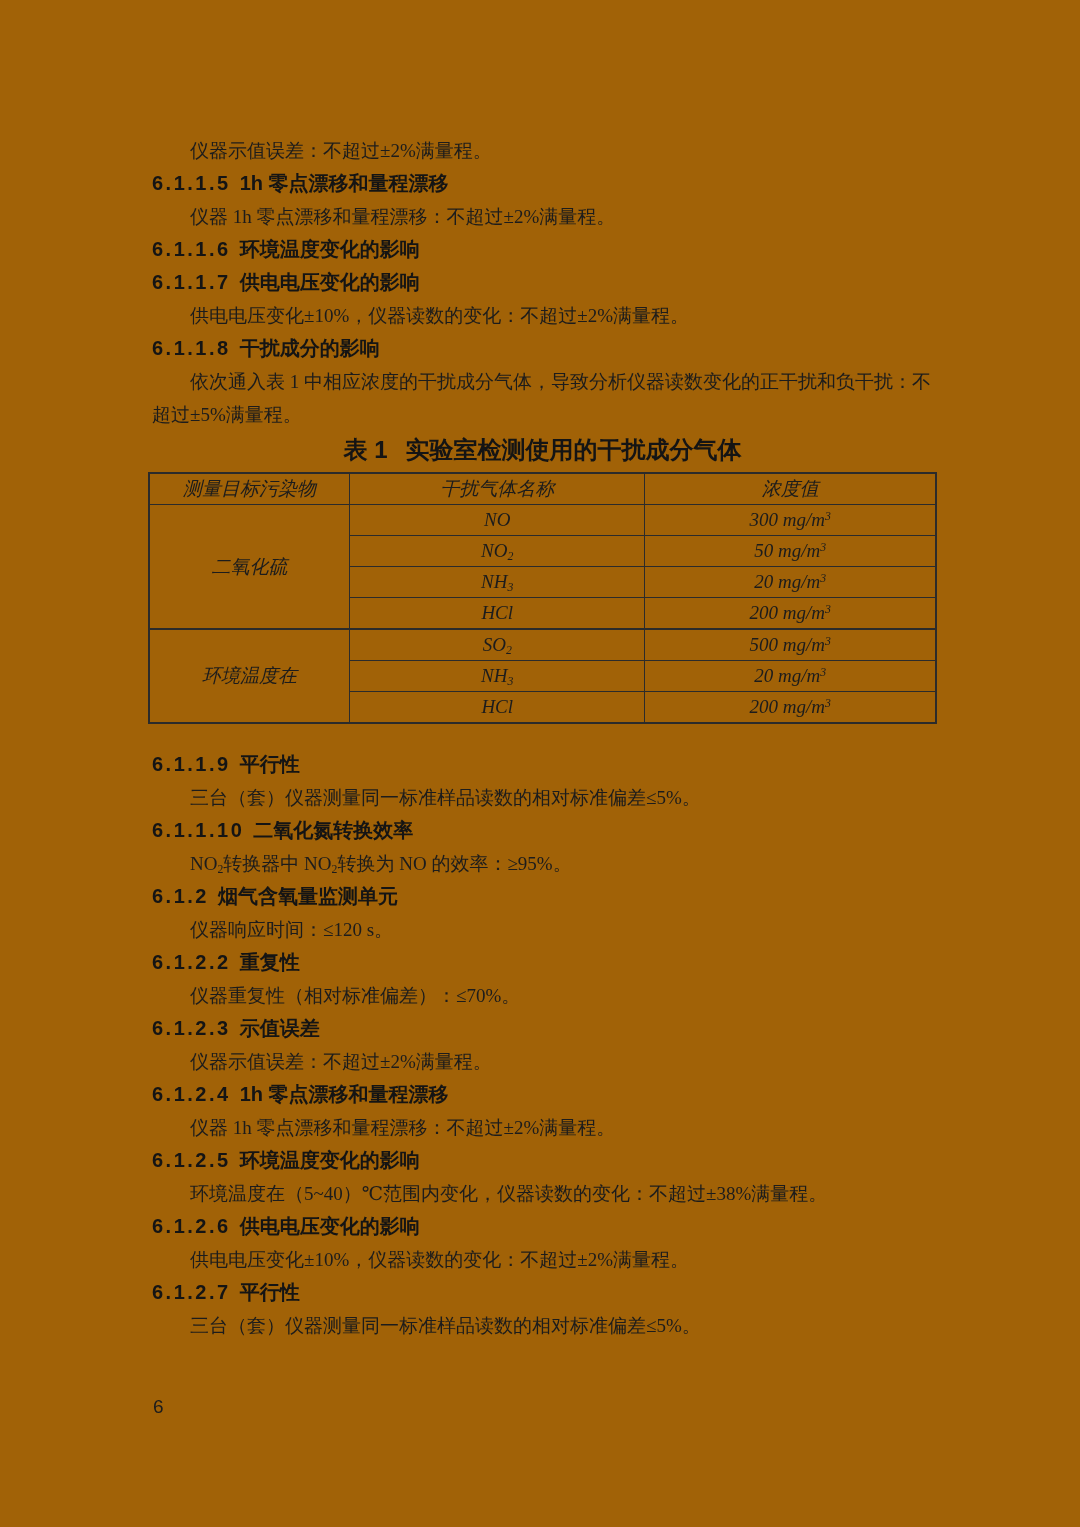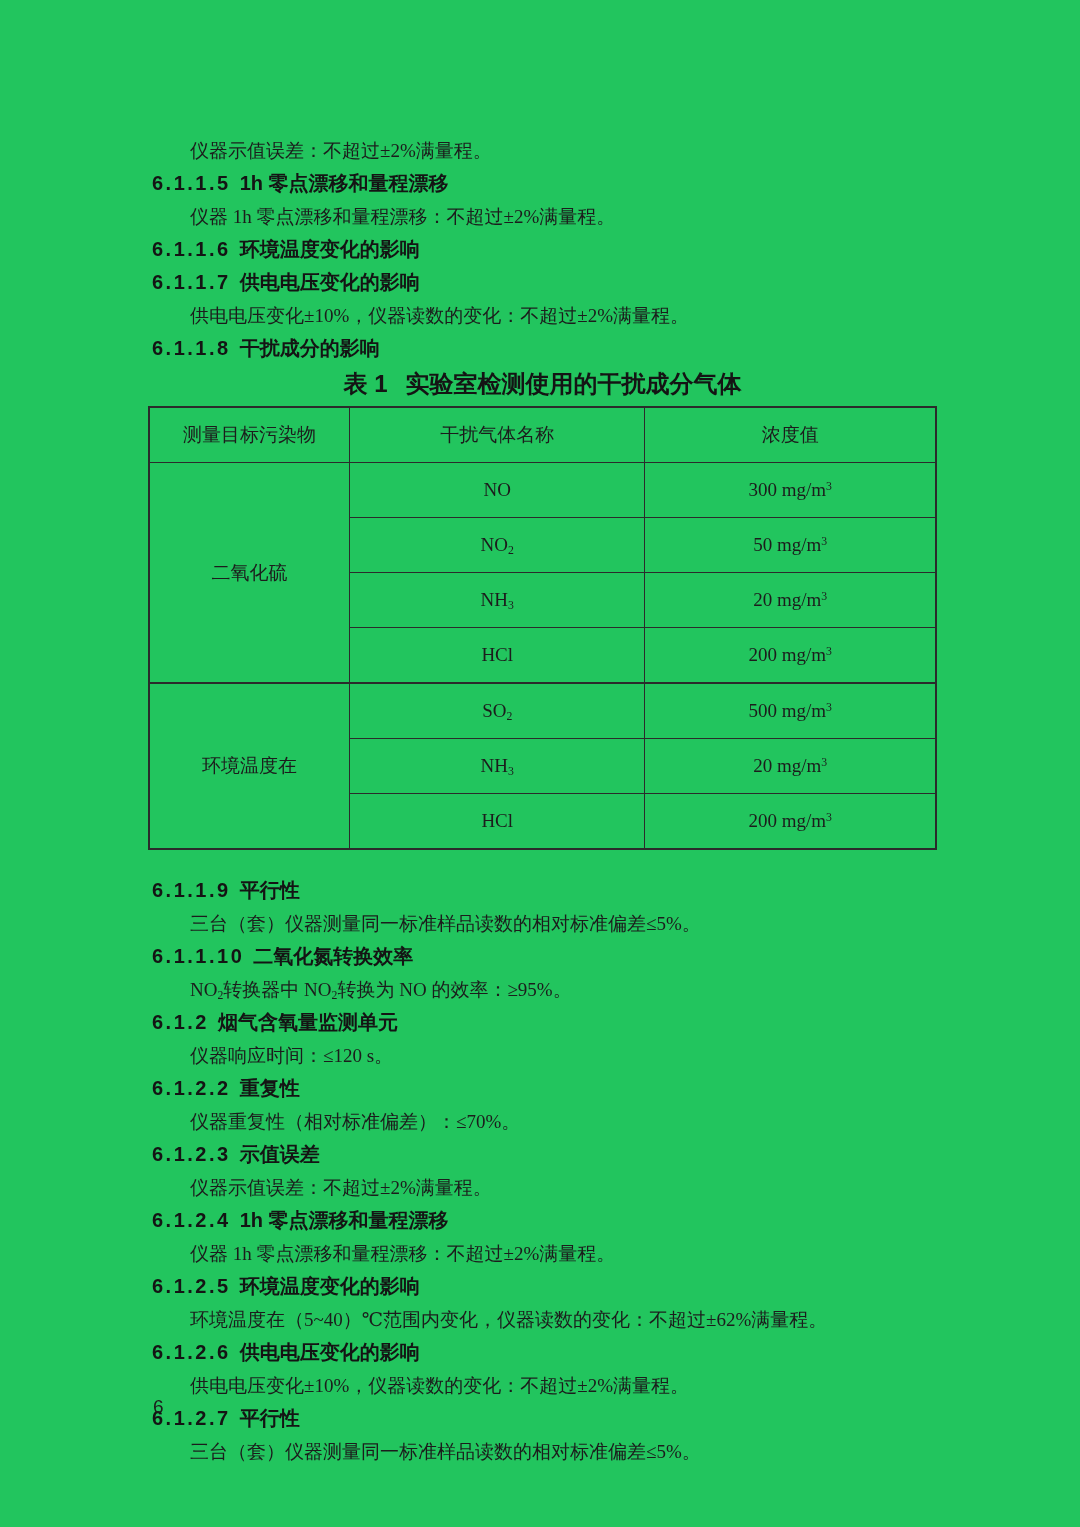--- a/index.html
+++ b/index.html
@@ -1,20 +1,20 @@
 <!DOCTYPE html>
 <html><head>
 <meta charset="utf-8">
 <style>
   html, body { margin: 0; padding: 0; background: #ffffff; }
   .page {
     position: relative;
     width: 1080px;
     height: 1527px;
-    background: #22c55e;
+    background: #a16207;
     color: #1c1c1c;
     font-family: "Liberation Serif", "DejaVu Serif", serif;
     overflow: hidden;
   }
   .content {
     margin-left: 152px;
     margin-right: 146px;
     font-size: 19px;
     line-height: 33px;
   }
@@ -64,21 +64,22 @@
   }
   .gas-table col.c1 { width: 25.5%; }
   .gas-table col.c2 { width: 37.5%; }
   .gas-table col.c3 { width: 37%; }
   .gas-table th, .gas-table td {
     border: 1px solid #2b2b2b;
     height: 30px;
     text-align: center;
     vertical-align: middle;
     font-weight: 400;
-    padding: 12px 4px;
+    padding: 0 4px;
+    font-style: italic;
   }
   .gas-table thead th { border-bottom: 1.5px solid #2b2b2b; }
   .gas-table tr.group-sep td { border-top: 2.5px solid #2b2b2b; }
 
   .page-number {
     position: absolute;
     left: 153px;
     top: 1396px;
     font-family: "Liberation Sans", "DejaVu Sans", sans-serif;
     font-size: 19px;
@@ -91,20 +92,21 @@
 <div class="page">
 
   <div class="content" id="before-table">
       <div class="p-line">仪器示值误差：不超过±2%满量程。</div>
       <div class="h-line"><span class="num">6.1.1.5</span><span>1h 零点漂移和量程漂移</span></div>
       <div class="p-line">仪器 1h 零点漂移和量程漂移：不超过±2%满量程。</div>
       <div class="h-line"><span class="num">6.1.1.6</span><span>环境温度变化的影响</span></div>
       <div class="h-line"><span class="num">6.1.1.7</span><span>供电电压变化的影响</span></div>
       <div class="p-line">供电电压变化±10%，仪器读数的变化：不超过±2%满量程。</div>
       <div class="h-line"><span class="num">6.1.1.8</span><span>干扰成分的影响</span></div>
+      <div class="p-line">依次通入表 1 中相应浓度的干扰成分气体，导致分析仪器读数变化的正干扰和负干扰：不超过±5%满量程。</div>
     </div>
 
   <div class="table-block">
     <div class="table-title">
       <span class="t-label">表 1</span><span class="t-text">实验室检测使用的干扰成分气体</span>
     </div>
     <table class="gas-table">
       <colgroup>
           <col class="c1">
           <col class="c2">
@@ -159,21 +161,21 @@
       <div class="p-line">NO<sub>2</sub>转换器中 NO<sub>2</sub>转换为 NO 的效率：≥95%。</div>
       <div class="h-line"><span class="num">6.1.2</span><span>烟气含氧量监测单元</span></div>
       <div class="p-line">仪器响应时间：≤120 s。</div>
       <div class="h-line"><span class="num">6.1.2.2</span><span>重复性</span></div>
       <div class="p-line">仪器重复性（相对标准偏差）：≤70%。</div>
       <div class="h-line"><span class="num">6.1.2.3</span><span>示值误差</span></div>
       <div class="p-line">仪器示值误差：不超过±2%满量程。</div>
       <div class="h-line"><span class="num">6.1.2.4</span><span>1h 零点漂移和量程漂移</span></div>
       <div class="p-line">仪器 1h 零点漂移和量程漂移：不超过±2%满量程。</div>
       <div class="h-line"><span class="num">6.1.2.5</span><span>环境温度变化的影响</span></div>
-      <div class="p-line">环境温度在（5~40）℃范围内变化，仪器读数的变化：不超过±62%满量程。</div>
+      <div class="p-line">环境温度在（5~40）℃范围内变化，仪器读数的变化：不超过±38%满量程。</div>
       <div class="h-line"><span class="num">6.1.2.6</span><span>供电电压变化的影响</span></div>
       <div class="p-line">供电电压变化±10%，仪器读数的变化：不超过±2%满量程。</div>
       <div class="h-line"><span class="num">6.1.2.7</span><span>平行性</span></div>
       <div class="p-line">三台（套）仪器测量同一标准样品读数的相对标准偏差≤5%。</div>
     </div>
 
   <div class="page-number">6</div>
 </div>
 
 </body></html>

